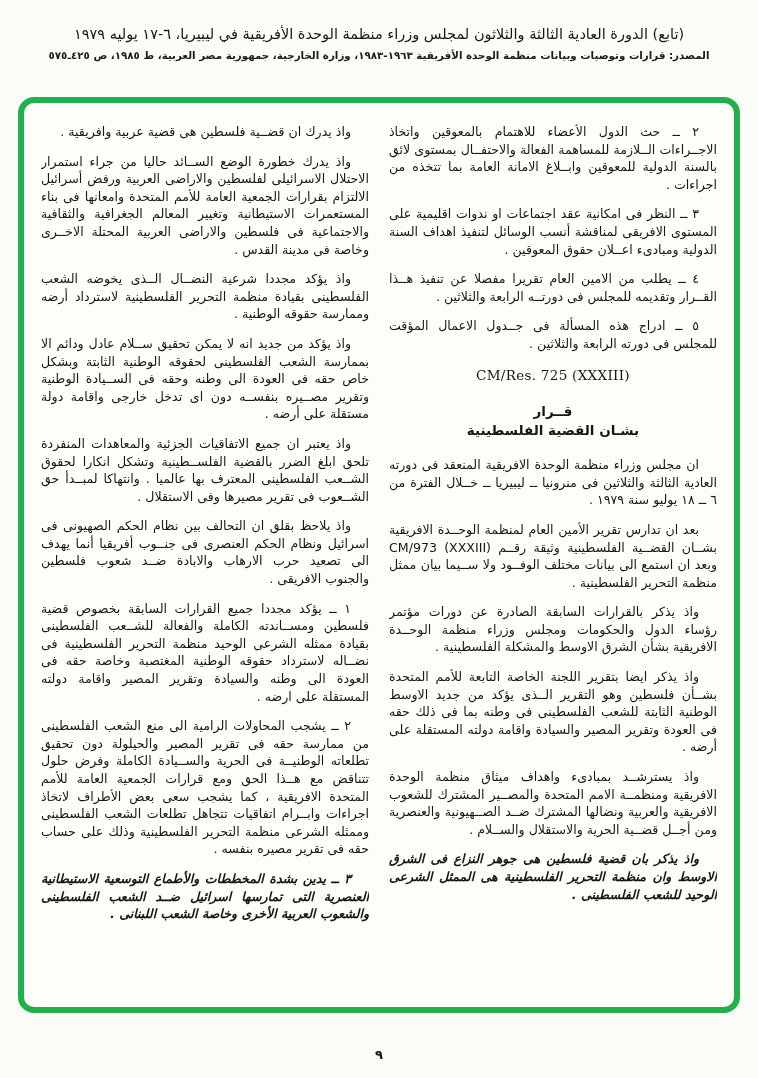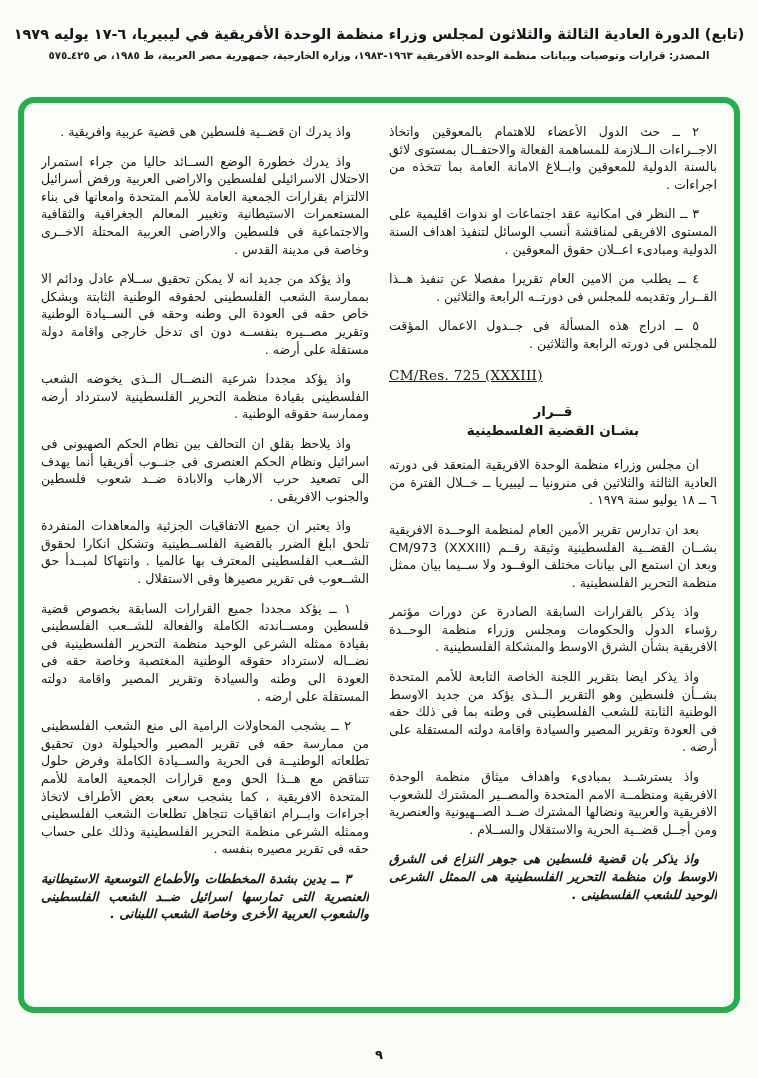--- a/index.html
+++ b/index.html
@@ -17,21 +17,21 @@
 
   
   .header {
     position: absolute;
     top: 26px; left: 10px; right: 10px;
     text-align: center;
     direction: rtl;
   }
   .header-title {
     font-size: 14.5px;
-    font-weight: bold;
+    font-weight: normal;
     letter-spacing: 0;
     white-space: nowrap;
   }
   .header-source {
     margin-top: 7px;
     font-size: 10.3px;
     font-weight: bold;
     color: #1c1c1c;
     white-space: nowrap;
   }
@@ -62,27 +62,26 @@
     overflow: hidden;
   }
   .col p {
     margin: 4px 0 12px 0;
     text-indent: 18px;
   }
   .col p.bold { font-weight: bold; font-style: italic; }
 
   .docref {
     direction: ltr;
-    text-align: left;
+    text-align: center;
     text-indent: 0 !important;
     font-family: "DejaVu Serif", serif;
     font-size: 13.5px;
     margin: 14px 0 18px 0 !important;
     letter-spacing: 0.3px;
-    text-decoration: underline;
   }
   .res-title {
     text-align: center;
     text-indent: 0 !important;
     font-weight: bold;
     font-size: 13.5px;
     line-height: 19px;
     margin: 0 0 16px 0 !important;
   }
   .res-title .line { display: block; }
@@ -126,24 +125,24 @@
         <p>بعد ان تدارس تقرير الأمين العام لمنظمة الوحــدة الافريقية بشــان القضــية الفلسطينية وثيقة رقــم CM/973 (XXXIII) وبعد ان استمع الى بيانات مختلف الوفــود ولا ســيما بيان ممثل منظمة التحرير الفلسطينية .</p>
         <p>واذ يذكر بالقرارات السابقة الصادرة عن دورات مؤتمر رؤساء الدول والحكومات ومجلس وزراء منظمة الوحــدة الافريقية بشأن الشرق الاوسط والمشكلة الفلسطينية .</p>
         <p>واذ يذكر ايضا بتقرير اللجنة الخاصة التابعة للأمم المتحدة بشــأن فلسطين وهو التقرير الــذى يؤكد من جديد الاوسط الوطنية الثابتة للشعب الفلسطينى فى وطنه بما فى ذلك حقه فى العودة وتقرير المصير والسيادة واقامة دولته المستقلة على أرضه .</p>
         <p>واذ يسترشــد بمبادىء واهداف ميثاق منظمة الوحدة الافريقية ومنظمــة الامم المتحدة والمصــير المشترك للشعوب الافريقية والعربية ونضالها المشترك ضــد الصــهيونية والعنصرية ومن أجــل قضــية الحرية والاستقلال والســلام .</p>
         <p class="bold">واذ يذكر بان قضية فلسطين هى جوهر النزاع فى الشرق الاوسط وان منظمة التحرير الفلسطينية هى الممثل الشرعى الوحيد للشعب الفلسطينى .</p>
       </div>
 
       <div class="col">
         <p>واذ يدرك ان قضــية فلسطين هى قضية عربية وافريقية .</p>
         <p>واذ يدرك خطورة الوضع الســائد حاليا من جراء استمرار الاحتلال الاسرائيلى لفلسطين والاراضى العربية ورفض أسرائيل الالتزام بقرارات الجمعية العامة للأمم المتحدة وامعانها فى بناء المستعمرات الاستيطانية وتغيير المعالم الجغرافية والثقافية والاجتماعية فى فلسطين والاراضى العربية المحتلة الاخــرى وخاصة فى مدينة القدس .</p>
+        <p>واذ يؤكد مجددا شرعية النضــال الــذى يخوضه الشعب الفلسطينى بقيادة منظمة التحرير الفلسطينية لاسترداد أرضه وممارسة حقوقه الوطنية .</p>
         <p>واذ يؤكد من جديد انه لا يمكن تحقيق ســلام عادل ودائم الا بممارسة الشعب الفلسطينى لحقوقه الوطنية الثابتة وبشكل خاص حقه فى العودة الى وطنه وحقه فى الســيادة الوطنية وتقرير مصــيره بنفســه دون اى تدخل خارجى واقامة دولة مستقلة على أرضه .</p>
-        <p>واذ يؤكد مجددا شرعية النضــال الــذى يخوضه الشعب الفلسطينى بقيادة منظمة التحرير الفلسطينية لاسترداد أرضه وممارسة حقوقه الوطنية .</p>
+        <p>واذ يعتبر ان جميع الاتفاقيات الجزئية والمعاهدات المنفردة تلحق ابلغ الضرر بالقضية الفلســطينية وتشكل انكارا لحقوق الشــعب الفلسطينى المعترف بها عالميا . وانتهاكا لمبــدأ حق الشــعوب فى تقرير مصيرها وفى الاستقلال .</p>
         <p>واذ يلاحظ بقلق ان التحالف بين نظام الحكم الصهيونى فى اسرائيل ونظام الحكم العنصرى فى جنــوب أفريقيا أنما يهدف الى تصعيد حرب الارهاب والابادة ضــد شعوب فلسطين والجنوب الافريقى .</p>
-        <p>واذ يعتبر ان جميع الاتفاقيات الجزئية والمعاهدات المنفردة تلحق ابلغ الضرر بالقضية الفلســطينية وتشكل انكارا لحقوق الشــعب الفلسطينى المعترف بها عالميا . وانتهاكا لمبــدأ حق الشــعوب فى تقرير مصيرها وفى الاستقلال .</p>
         <p>١ ــ يؤكد مجددا جميع القرارات السابقة بخصوص قضية فلسطين ومســاندته الكاملة والفعالة للشــعب الفلسطينى بقيادة ممثله الشرعى الوحيد منظمة التحرير الفلسطينية فى نضــاله لاسترداد حقوقه الوطنية المغتصبة وخاصة حقه فى العودة الى وطنه والسيادة وتقرير المصير واقامة دولته المستقلة على ارضه .</p>
         <p>٢ ــ يشجب المحاولات الرامية الى منع الشعب الفلسطينى من ممارسة حقه فى تقرير المصير والحيلولة دون تحقيق تطلعاته الوطنيــة فى الحرية والســيادة الكاملة وفرض حلول تتناقض مع هــذا الحق ومع قرارات الجمعية العامة للأمم المتحدة الافريقية ، كما يشجب سعى بعض الأطراف لاتخاذ اجراءات وابــرام اتفاقيات تتجاهل تطلعات الشعب الفلسطينى وممثله الشرعى منظمة التحرير الفلسطينية وذلك على حساب حقه فى تقرير مصيره بنفسه .</p>
         <p class="bold">٣ ــ يدين بشدة المخططات والأطماع التوسعية الاستيطانية العنصرية التى تمارسها اسرائيل ضــد الشعب الفلسطينى والشعوب العربية الأخرى وخاصة الشعب اللبنانى .</p>
       </div>
 
     </div>
   </div>
 
   <div class="page-number">٩</div>
 

